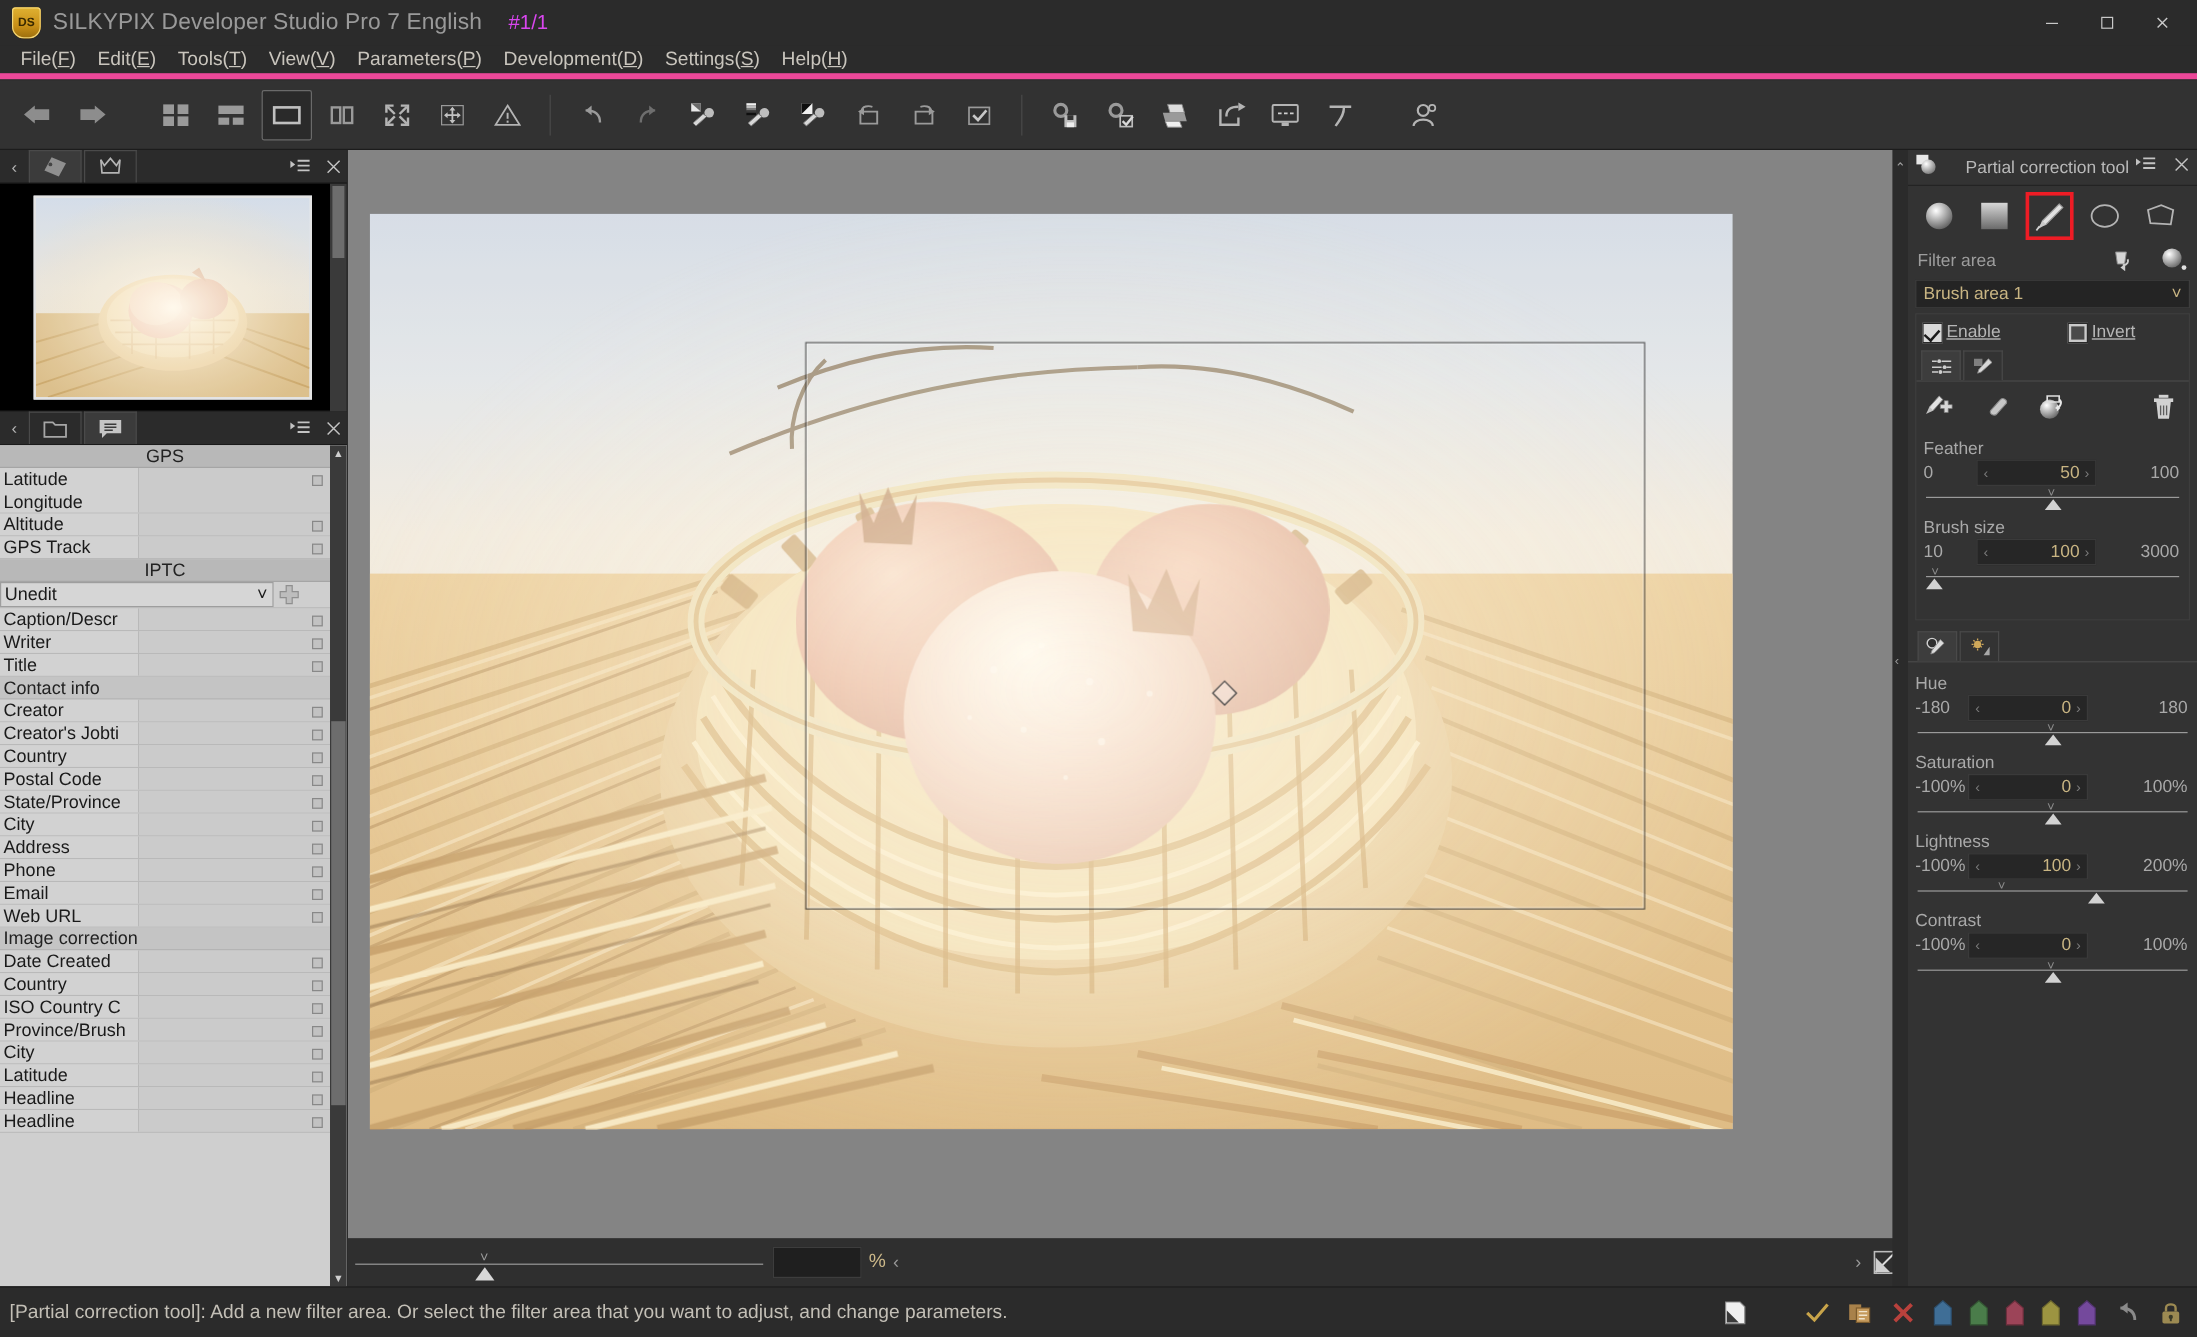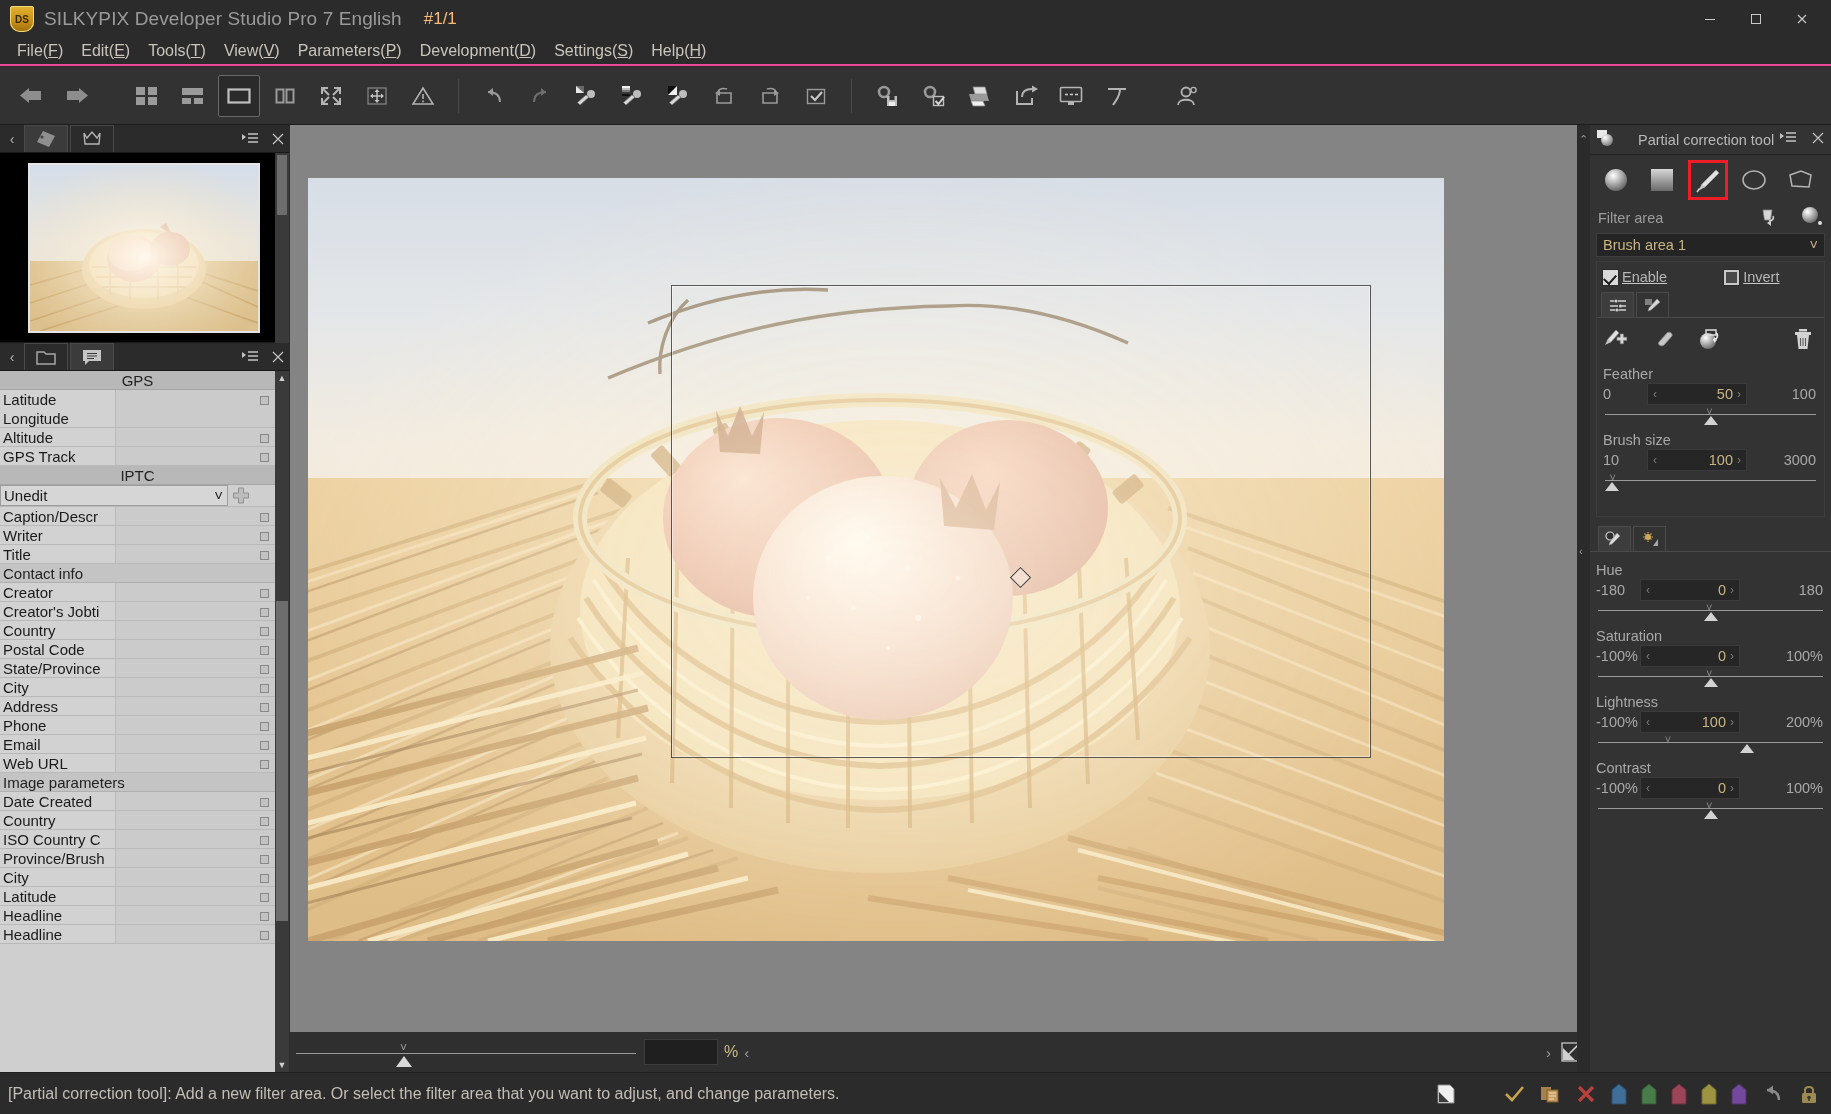--- a/index.html
+++ b/index.html
@@ -19,33 +19,33 @@
   }
   .app-logo {
     width:24px; height:26px; margin-left:10px; margin-right:10px;
     background: linear-gradient(180deg,#e0b232 0%, #c88f17 60%, #9a6d0d 100%);
     border-radius: 3px 3px 10px 10px;
     display:flex; align-items:center; justify-content:center;
     font-size:10px; font-weight:bold; color:#3a2a00;
     box-shadow: inset 0 0 0 1px #f4d778;
   }
   .app-title { font-size:19px; color:#9a9a9a; letter-spacing:0.1px; }
-  .app-count { font-size:17px; color:#fdba74; margin-left:22px; }
+  .app-count { font-size:17px; color:#d946ef; margin-left:22px; }
   .win-btns { position:absolute; right:6px; top:0; height:38px; display:flex; align-items:center; }
   .win-btn {
     width:46px; height:30px; display:flex; align-items:center; justify-content:center;
     color:#c8c8c8; font-size:15px;
   }
   .win-btn svg { display:block; }
 
   
   .menubar {
     position:absolute; left:0; top:38px; width:1831px; height:28px;
     background:#2b2b2b; display:flex; align-items:center; padding-left:8px;
-    border-bottom:2px solid #ec4899;
+    border-bottom:5px solid #ec4899;
   }
   .menu-item {
     font-size:16px; color:#c9c5bd; padding:3px 9px; white-space:nowrap;
   }
   .menu-item u { text-decoration: underline; }
 
   
   .toolbar {
     position:absolute; left:0; top:67px; width:1831px; height:58px;
     background:#323232; display:flex; align-items:center; padding-left:8px;
@@ -659,21 +659,21 @@
               <div class="m-val"></div>
             </div>
             <div class="m-row">
               <div class="m-label">Email</div>
               <div class="m-val"></div>
             </div>
             <div class="m-row">
               <div class="m-label">Web URL</div>
               <div class="m-val"></div>
             </div>
-            <div class="m-sub">Image parameters</div>
+            <div class="m-sub">Image correction</div>
             <div class="m-row">
               <div class="m-label">Date Created</div>
               <div class="m-val"></div>
             </div>
             <div class="m-row">
               <div class="m-label">Country</div>
               <div class="m-val"></div>
             </div>
             <div class="m-row">
               <div class="m-label">ISO Country C</div>

